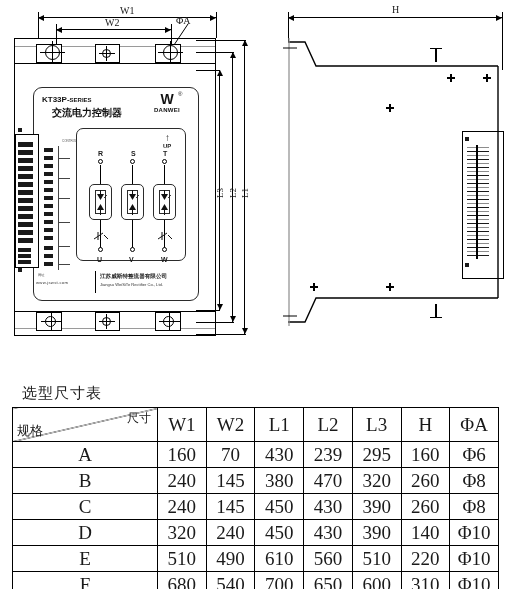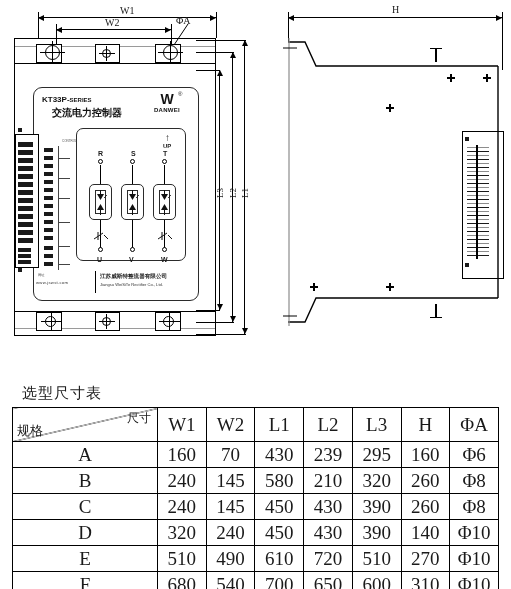--- a/index.html
+++ b/index.html
@@ -474,22 +474,22 @@
           <td>430</td>
           <td>239</td>
           <td>295</td>
           <td>160</td>
           <td>Φ6</td>
         </tr>
         <tr>
           <td class="spec-col">B</td>
           <td>240</td>
           <td>145</td>
-          <td>580</td>
-          <td>210</td>
+          <td>380</td>
+          <td>470</td>
           <td>320</td>
           <td>260</td>
           <td>Φ8</td>
         </tr>
         <tr>
           <td class="spec-col">C</td>
           <td>240</td>
           <td>145</td>
           <td>450</td>
           <td>430</td>
@@ -505,23 +505,23 @@
           <td>430</td>
           <td>390</td>
           <td>140</td>
           <td>Φ10</td>
         </tr>
         <tr>
           <td class="spec-col">E</td>
           <td>510</td>
           <td>490</td>
           <td>610</td>
-          <td>720</td>
+          <td>560</td>
           <td>510</td>
-          <td>270</td>
+          <td>220</td>
           <td>Φ10</td>
         </tr>
         <tr>
           <td class="spec-col">F</td>
           <td>680</td>
           <td>540</td>
           <td>700</td>
           <td>650</td>
           <td>600</td>
           <td>310</td>

